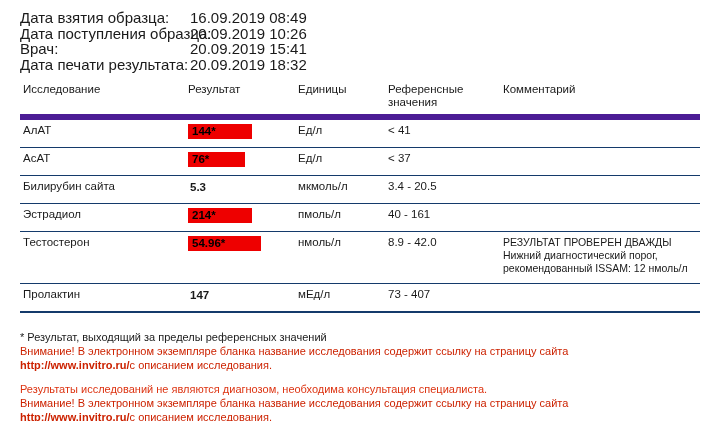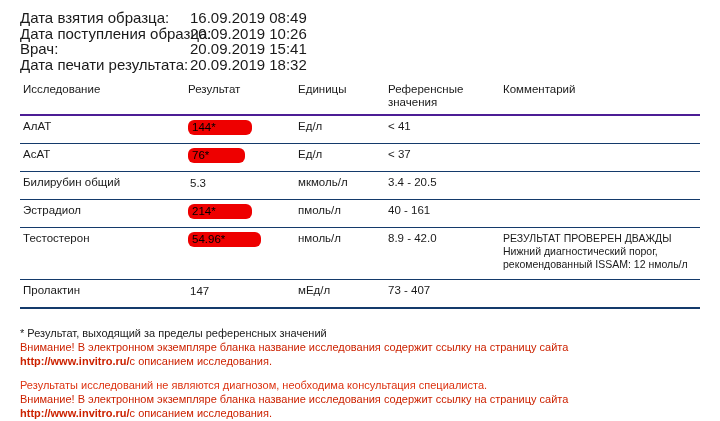--- a/index.html
+++ b/index.html
@@ -50,44 +50,43 @@
     font-size: 11.5px;
   }
   table.results th {
     text-align: left;
     font-weight: normal;
     vertical-align: top;
     padding: 2px 0 5px 0;
     line-height: 13px;
   }
   .thead-rule {
-    border-bottom: 2px solid #4c1d95;
+    border-bottom: 6px solid #4c1d95;
   }
   table.results td {
     vertical-align: top;
     padding: 4px 0 8px 0;
     line-height: 13px;
   }
   tr.row {
     border-bottom: 1px solid #143a6b;
   }
   tr.row.last {
     border-bottom: 2px solid #143a6b;
   }
   .c-name   { width: 165px; padding-left: 3px !important; }
   .c-res    { width: 110px; }
   .c-unit   { width: 90px; }
   .c-ref    { width: 115px; }
   .c-comm   { width: auto; }
 
   .val {
-    font-weight: normal;
+    font-weight: bold;
     display: inline-block;
     padding: 1px 2px;
-    border-radius: 6px;
   }
   .val.hl {
     background: #ee0000;
     color: #000000;
     padding: 1px 36px 1px 4px;
   }
 
   .comment {
     font-size: 10.5px;
     line-height: 12.5px;
@@ -170,21 +169,21 @@
 
         <tr class="row">
           <td class="c-name">АсАТ</td>
           <td class="c-res"><span class="val hl">76*</span></td>
           <td class="c-unit">Ед/л</td>
           <td class="c-ref">&lt; 37</td>
           <td class="c-comm comment"></td>
         </tr>
 
         <tr class="row">
-          <td class="c-name">Билирубин общий</td>
+          <td class="c-name">Билирубин сайта</td>
           <td class="c-res"><span class="val">5.3</span></td>
           <td class="c-unit">мкмоль/л</td>
           <td class="c-ref">3.4 - 20.5</td>
           <td class="c-comm comment"></td>
         </tr>
 
         <tr class="row">
           <td class="c-name">Эстрадиол</td>
           <td class="c-res"><span class="val hl">214*</span></td>
           <td class="c-unit">пмоль/л</td>

